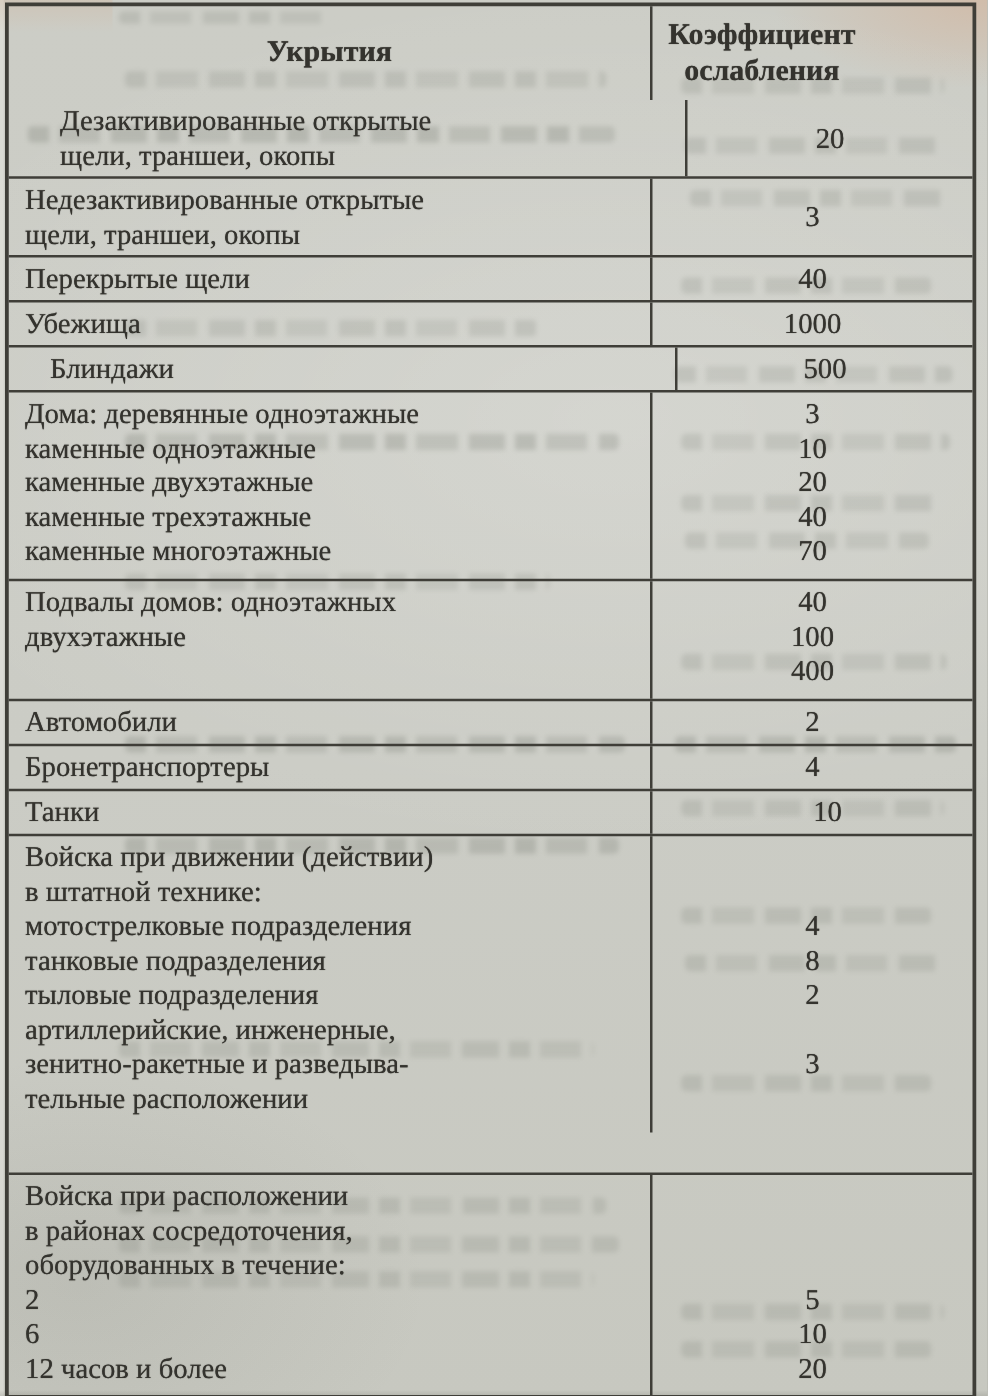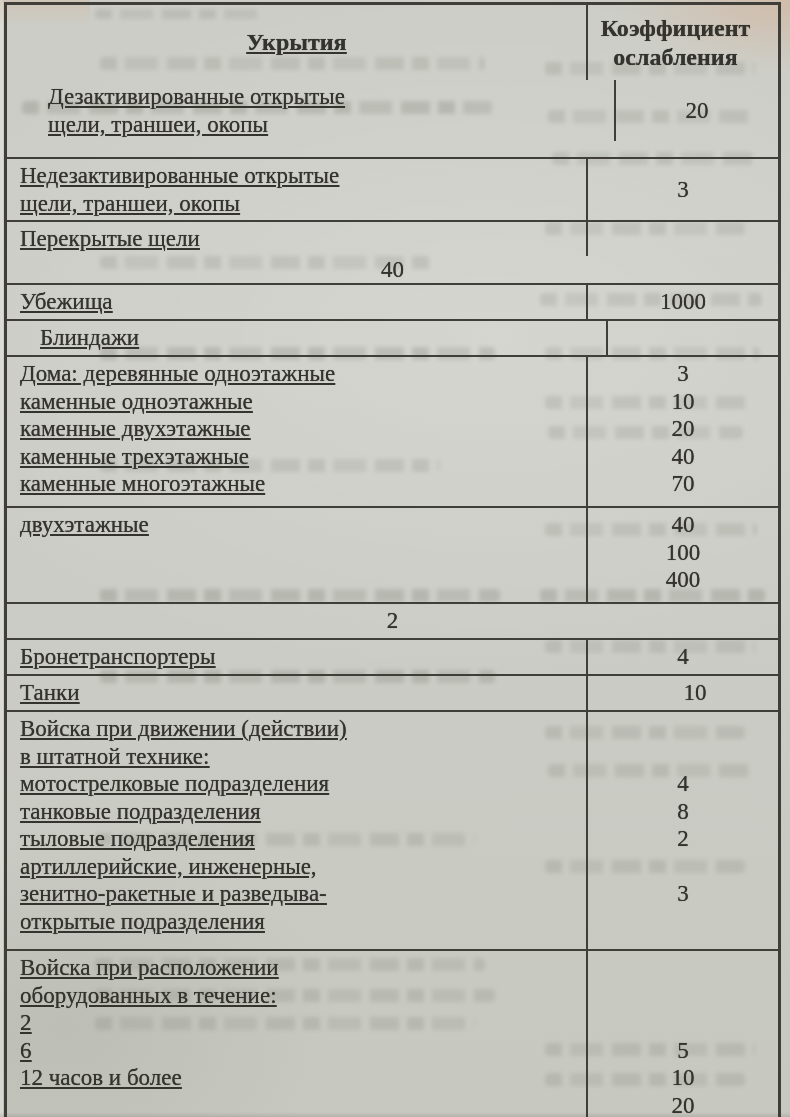--- a/index.html
+++ b/index.html
@@ -42,22 +42,22 @@
   #tbl{
     position:absolute;left:4px;top:2px;width:777px;
     border:3px solid #3f3e38;
     box-sizing:border-box;
     color:#34332e;
     font-size:23px;line-height:27.5px;
     text-shadow:0 0 .7px rgba(45,44,38,.85);
   }
   .trow{display:flex;border-top:2px solid #3f3e38;box-sizing:border-box;}
   .trow:first-child{border-top:none;}
-  .c1{width:581px;border-right:2px solid #3f3e38;box-sizing:border-box;
-      padding:3px 6px 3px 13px;text-decoration:underline;}
+  .c1{width:515px;border-right:2px solid #3f3e38;box-sizing:border-box;
+      padding:3px 6px 3px 13px;}
   .c2{flex:1;text-align:center;box-sizing:border-box;padding:3px 4px;}
   .c2.centered{display:flex;align-items:center;justify-content:center;padding:0;}
   .hdr{font-weight:bold;font-size:24px;line-height:29px;}
   .hdr .c1{display:flex;align-items:center;justify-content:center;padding:0;text-align:center;}
   .hdr .c2{display:flex;align-items:center;justify-content:flex-start;padding:6px 0;}
   .hdr .c2 .wrapbox{max-width:175px;}
   .line{min-height:27.5px;}
 </style>
 </head>
 <body>
@@ -111,51 +111,54 @@
   <div class="trow" style="min-height: 61px; padding-left: 28px;">
     <div class="c1">
             <div class="line">Дезактивированные открытые</div>
             <div class="line">щели, траншеи, окопы</div>
           </div>
     <div class="c2 centered">
             <span>20</span>
           </div>
   </div>
 
-  <div class="trow" style="min-height: 61px; margin-top: 16px;">
+  <div class="trow" style="min-height: 61px;">
     <div class="c1">
             <div class="line">Недезактивированные открытые</div>
             <div class="line">щели, траншеи, окопы</div>
           </div>
     <div class="c2 centered">
             <span>3</span>
           </div>
   </div>
 
-  <div class="trow" style="min-height: 36px; flex-direction: column;">
+  <div class="trow" style="min-height: 36px;">
     <div class="c1">
             <div class="line">Перекрытые щели</div>
           </div>
     <div class="c2 centered">
             <span>40</span>
           </div>
   </div>
 
   <div class="trow" style="min-height: 36px;">
     <div class="c1">
             <div class="line">Убежища</div>
           </div>
     <div class="c2 centered">
             <span>1000</span>
           </div>
   </div>
 
   <div class="trow" style="min-height: 36px; padding-left: 20px;">
     <div class="c1">
             <div class="line">Блиндажи</div>
+          </div>
+    <div class="c2 centered">
+            <span>500</span>
           </div>
   </div>
 
   <div class="trow" style="min-height: 151px;">
     <div class="c1">
             <div class="line">Дома: деревянные одноэтажные</div>
             <div class="line">каменные одноэтажные</div>
             <div class="line">каменные двухэтажные</div>
             <div class="line">каменные трехэтажные</div>
             <div class="line">каменные многоэтажные</div>
@@ -164,30 +167,34 @@
             <div class="line">3</div>
             <div class="line">10</div>
             <div class="line">20</div>
             <div class="line">40</div>
             <div class="line">70</div>
           </div>
   </div>
 
   <div class="trow" style="min-height: 96px;">
     <div class="c1">
+            <div class="line">Подвалы домов: одноэтажных</div>
             <div class="line">двухэтажные</div>
           </div>
     <div class="c2">
             <div class="line">40</div>
             <div class="line">100</div>
             <div class="line">400</div>
           </div>
   </div>
 
   <div class="trow" style="min-height: 36px;">
+    <div class="c1">
+            <div class="line">Автомобили</div>
+          </div>
     <div class="c2 centered">
             <span>2</span>
           </div>
   </div>
 
   <div class="trow" style="min-height: 36px; align-items: center;">
     <div class="c1">
             <div class="line">Бронетранспортеры</div>
           </div>
     <div class="c2 centered">
@@ -206,37 +213,38 @@
 
   <div class="trow" style="min-height: 239px;">
     <div class="c1">
             <div class="line">Войска при движении (действии)</div>
             <div class="line">в штатной технике:</div>
             <div class="line">мотострелковые подразделения</div>
             <div class="line">танковые подразделения</div>
             <div class="line">тыловые подразделения</div>
             <div class="line">артиллерийские, инженерные,</div>
             <div class="line">зенитно-ракетные и разведыва-</div>
-            <div class="line">открытые подразделения</div>
+            <div class="line">тельные расположении</div>
           </div>
     <div class="c2">
             <div class="line"></div>
             <div class="line"></div>
             <div class="line">4</div>
             <div class="line">8</div>
             <div class="line">2</div>
             <div class="line"></div>
             <div class="line">3</div>
             <div class="line"></div>
           </div>
   </div>
 
-  <div class="trow" style="min-height: 178px;">
+  <div class="trow" style="min-height: 178px; margin-top: 32px;">
     <div class="c1">
             <div class="line">Войска при расположении</div>
+            <div class="line">в районах сосредоточения,</div>
             <div class="line">оборудованных в течение:</div>
             <div class="line">2</div>
             <div class="line">6</div>
             <div class="line">12 часов и более</div>
           </div>
     <div class="c2">
             <div class="line"></div>
             <div class="line"></div>
             <div class="line"></div>
             <div class="line">5</div>

